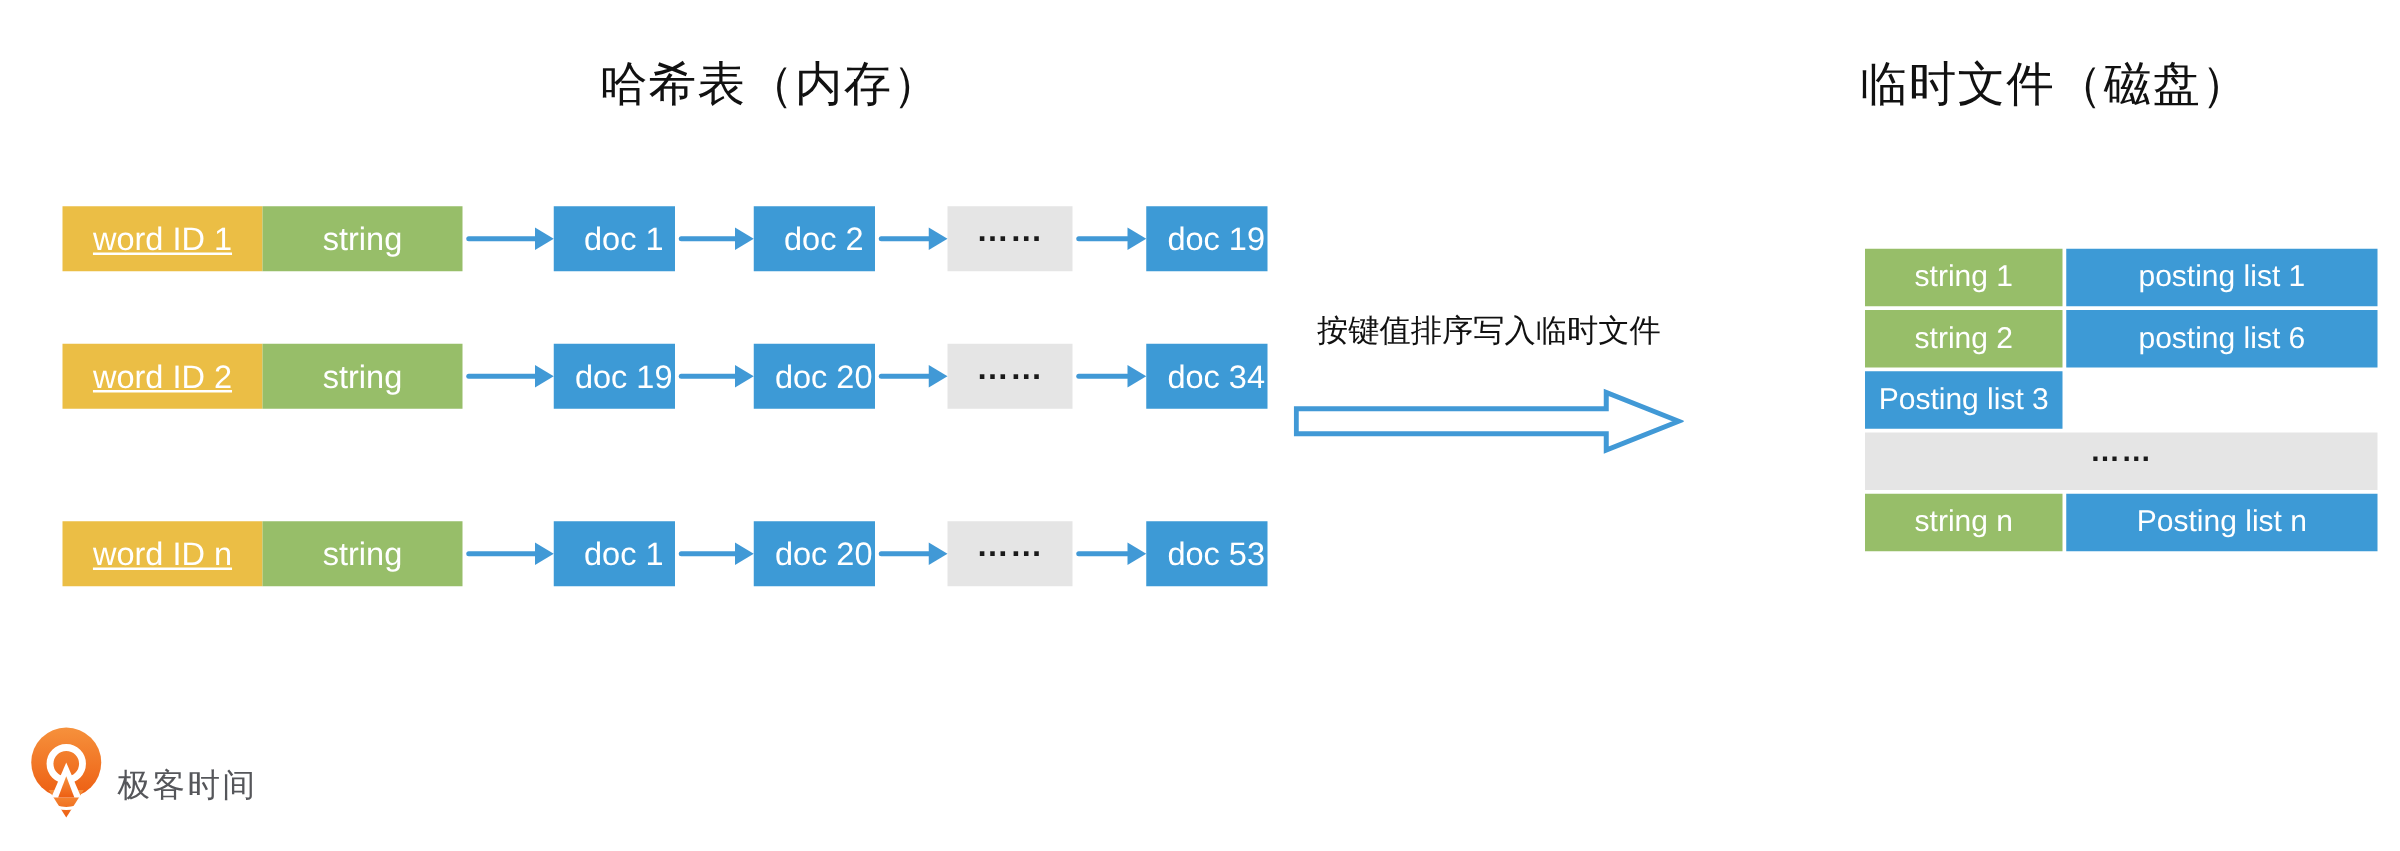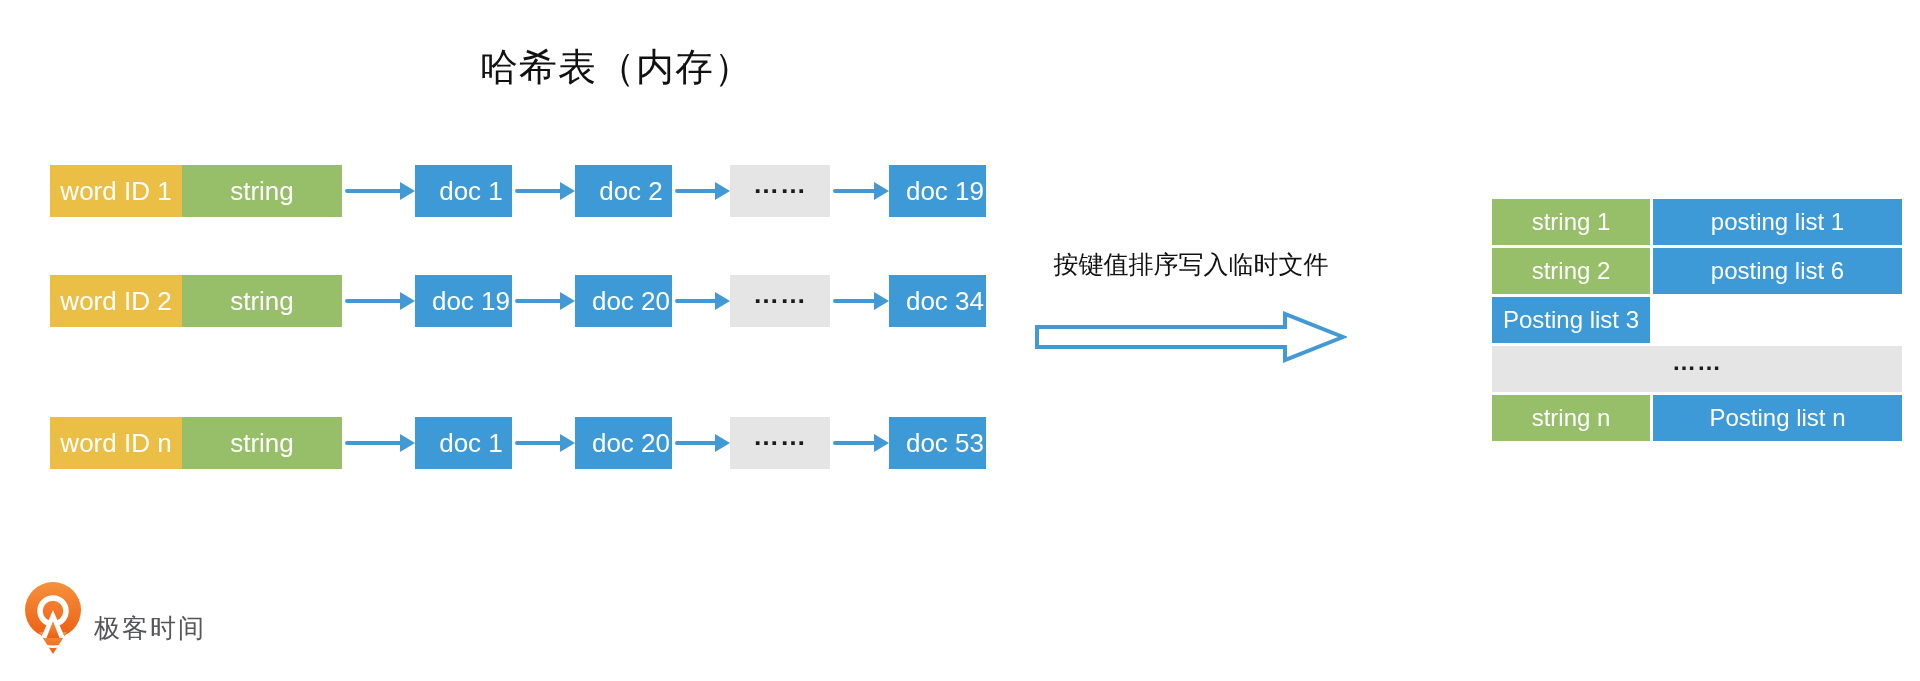--- a/index.html
+++ b/index.html
@@ -32,21 +32,21 @@
   .cell{
     height:52px;
     display:flex;
     align-items:center;
     justify-content:center;
     color:#ffffff;
     font-size:26px;
     white-space:nowrap;
     box-sizing:border-box;
   }
-  .cell.yellow{width:132px;background:var(--cell_yellow);}
+  .cell.yellow{width:160px;background:var(--cell_yellow);text-decoration:underline;}
   .cell.green{width:160px;background:var(--cell_green);}
   .cell.blue{width:97px;background:var(--cell_blue);padding-left:15px;}
   .cell.gray{width:100px;background:var(--cell_gray);color:#1a1a1a;}
   .ellipsis span{position:relative;top:-7px;font-weight:700;letter-spacing:1px;}
 
   
   .conn{position:relative;height:52px;}
   .conn.c1{width:73px;}
   .conn.c2{width:63px;}
   .conn.c3{width:58px;}
@@ -96,20 +96,21 @@
     font-size:26px;font-weight:400;color:var(--brand_text);
     letter-spacing:2px;white-space:nowrap;margin-top:16px;
   }
 </style>
 </head>
 <body>
 
 <div class="canvas">
 
   <div class="title left-title">哈希表（内存）</div>
+  <div class="title right-title">临时文件（磁盘）</div>
 
   <div class="hash-row" style="top:165px">
     <div class="cell yellow">word ID 1</div>
     <div class="cell green">string</div>
     <div class="conn c1"></div>
     <div class="cell blue">doc 1</div>
     <div class="conn c2"></div>
     <div class="cell blue">doc 2</div>
     <div class="conn c3"></div>
     <div class="cell gray ellipsis">

